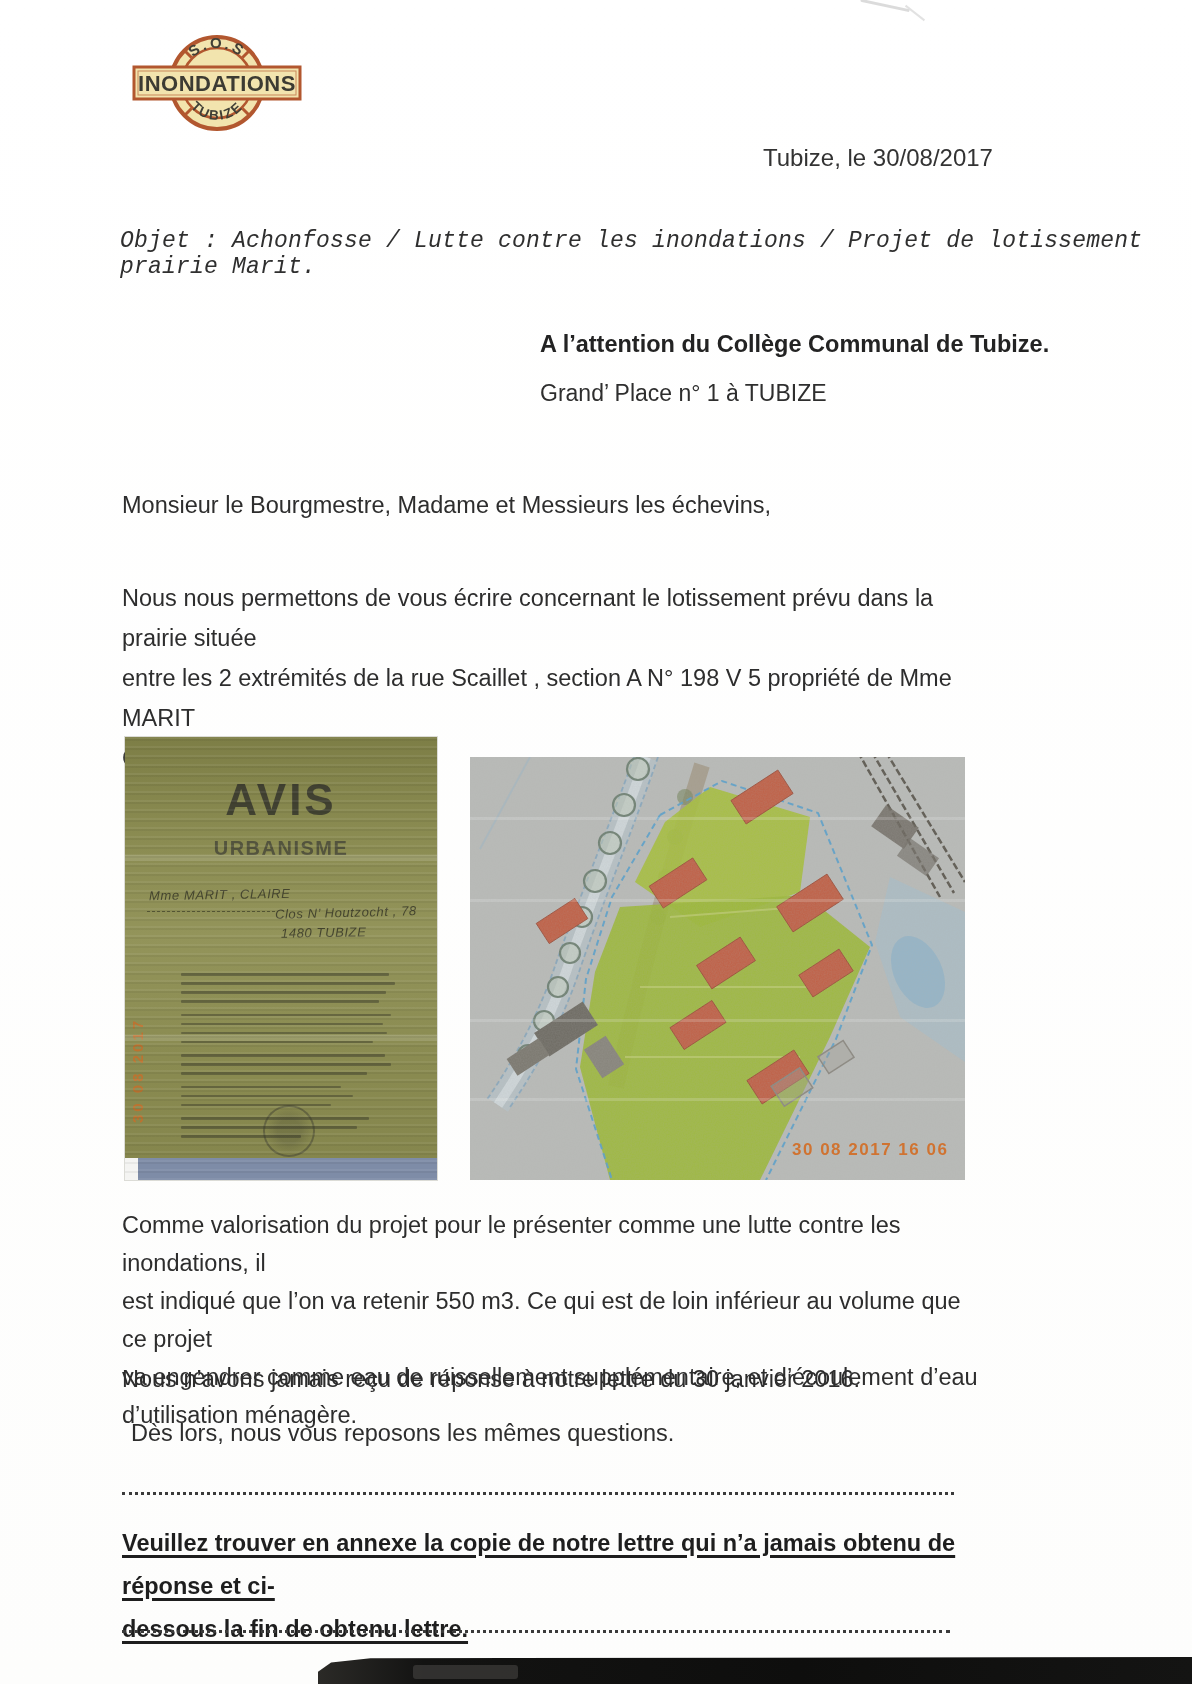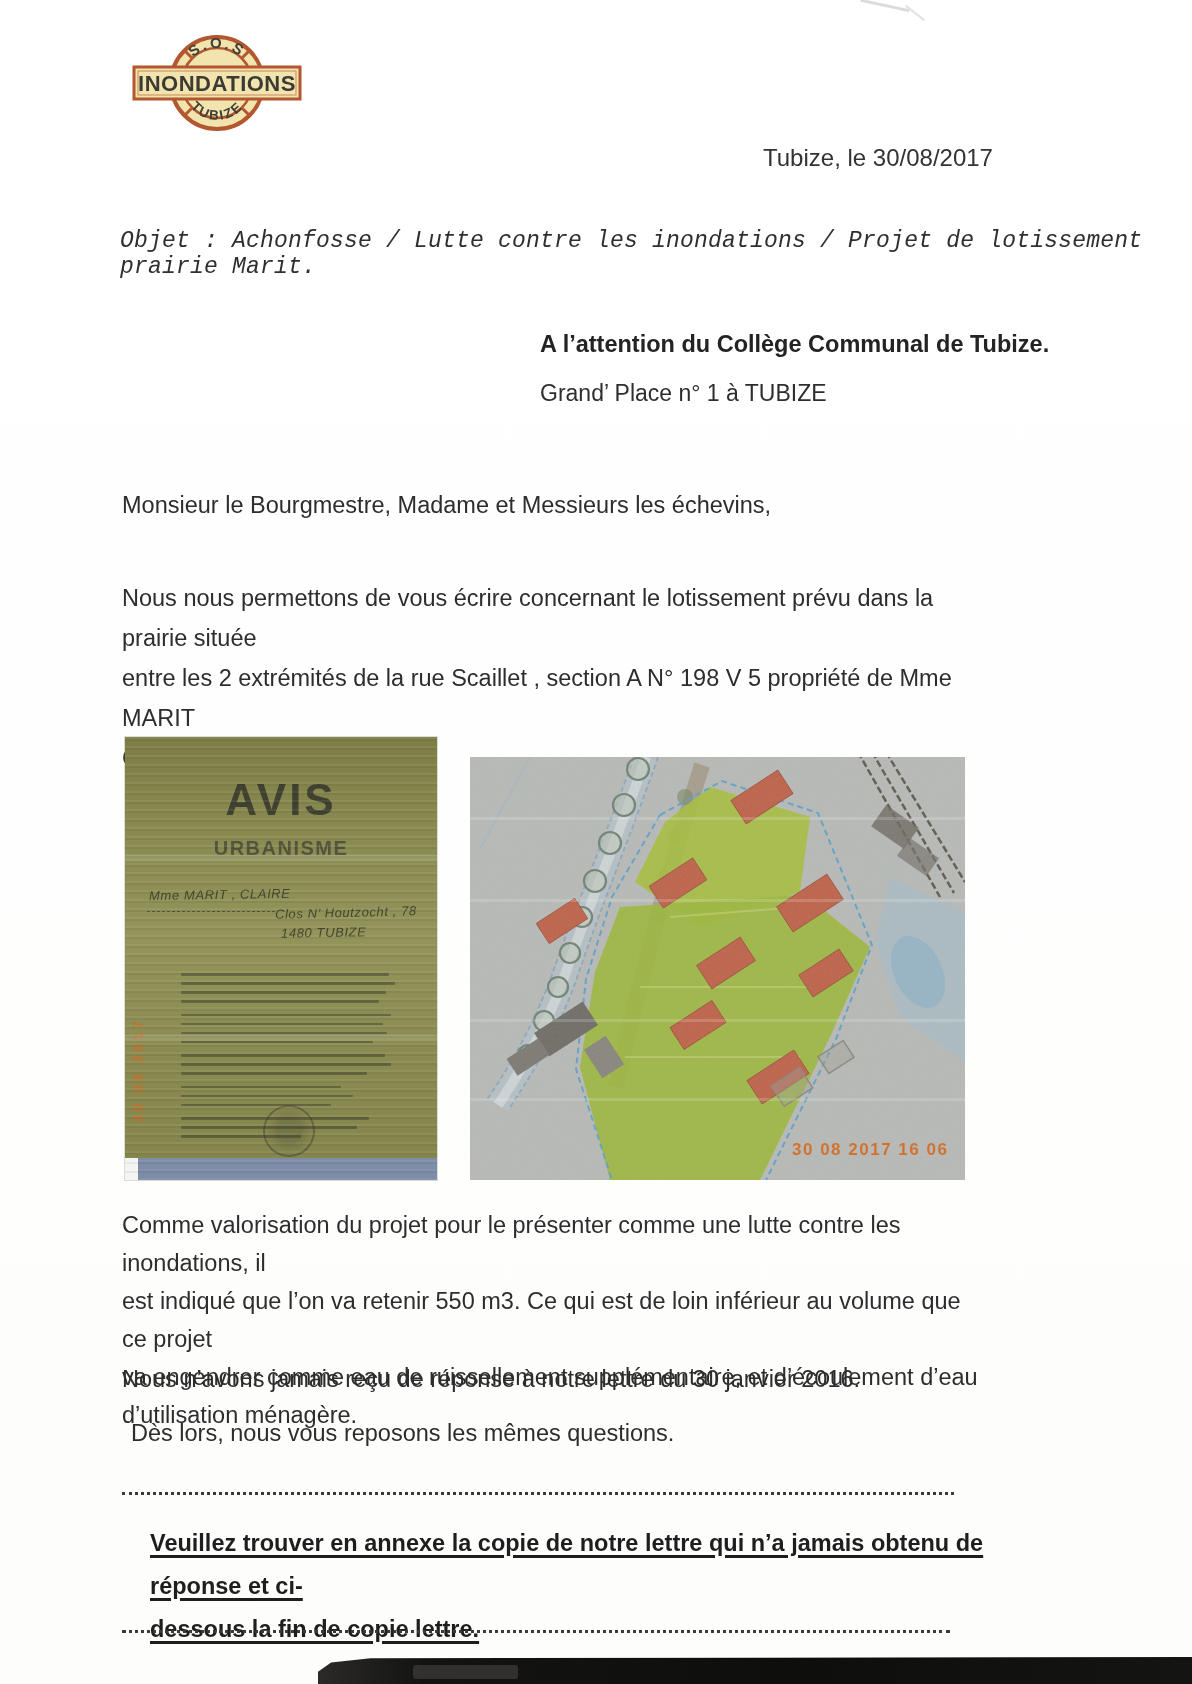--- a/index.html
+++ b/index.html
@@ -13,21 +13,21 @@
   .subject{left:120px;top:228px;font-size:23px;font-style:italic;color:#2f2f2f;letter-spacing:.2px;font-family:Liberation Mono, monospace;}
   .attention{left:540px;top:331px;font-size:23.5px;font-weight:bold;color:#232323;}
   .address{left:540px;top:380px;font-size:23px;color:#2e2e2e;}
   .salutation{left:122px;top:492px;font-size:23.5px;color:#2d2d2d;}
   .para{left:122px;width:856px;font-size:23.5px;color:#2d2d2d;}
   .p1{top:578px;line-height:40px;}
   .p2{top:1206px;line-height:38px;}
   .p3{top:1366px;}
   .p4{top:1420px;margin-left:9px;}
   .annex{left:122px;top:1522px;width:870px;font-size:23.5px;font-weight:bold;color:#1e1e1e;
-         line-height:43px;text-decoration:underline;text-decoration-thickness:2.5px;text-underline-offset:4px;margin-left:28px;}
+         line-height:43px;text-decoration:underline;text-decoration-thickness:2.5px;text-underline-offset:4px;}
   .dotted{height:0;border-top:3px dotted #3a3a3a;}
   .d1{left:122px;top:1492px;width:832px;}
   .d2{left:122px;top:1630px;width:828px;}
 
   
   .artifact1{left:860px;top:4px;width:50px;height:3px;background:#cccccc;transform:rotate(12deg);opacity:.7;border-radius:2px;}
   .artifact2{left:903px;top:12px;width:24px;height:2px;background:#d6d6d6;transform:rotate(38deg);opacity:.7;}
   .bottom-bar{left:318px;right:0;bottom:0;height:27px;
       background:linear-gradient(90deg,#2b2a27 0%,#131312 12%,#0e0e0d 55%,#141413 100%);
       clip-path:polygon(0 55%,1.5% 20%,6% 5%,100% 0,100% 100%,0 100%);}
@@ -239,21 +239,21 @@
     <div>d’utilisation ménagère.</div>
   </div>
 
   <div class="abs para p3">Nous n’avons jamais reçu de réponse à notre lettre du 30 janvier 2016.</div>
   <div class="abs para p4">Dès lors, nous vous reposons les mêmes questions.</div>
 
   <div class="abs dotted d1"></div>
 
   <div class="abs annex">
     <div>Veuillez trouver en annexe la copie de notre lettre qui n’a jamais obtenu de réponse et ci-</div>
-    <div>dessous la fin de copie lettre.</div>
+    <div>dessous la fin de obtenu lettre.</div>
   </div>
 
   <div class="abs dotted d2"></div>
 
   <div class="abs bottom-bar">
     <div class="lighter"></div>
   </div>
 
 </div>
 

